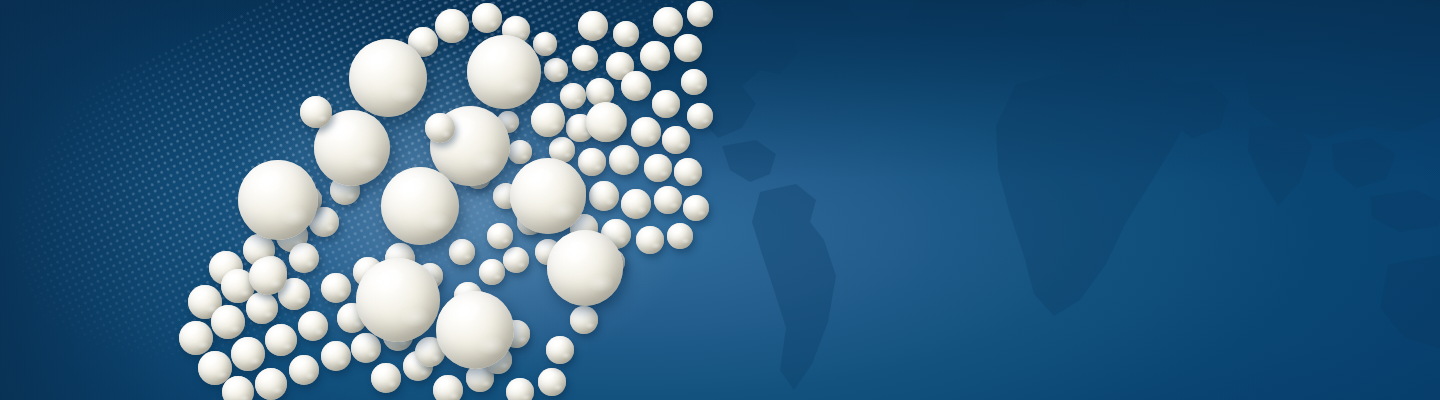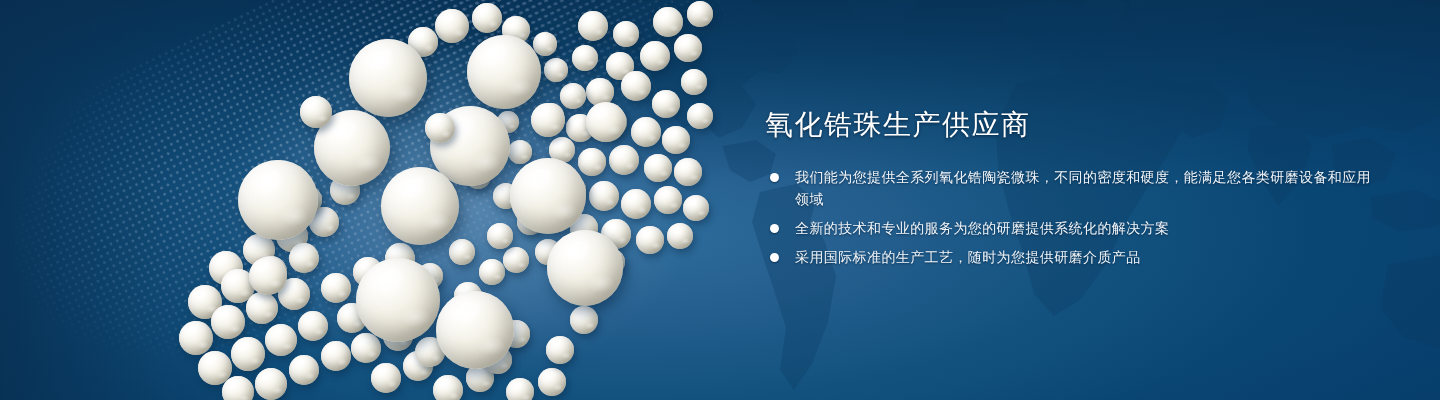--- a/index.html
+++ b/index.html
@@ -311,32 +311,14 @@
       <div class="bead" style="width: 78px; height: 78px; left: 436px; top: 291px; box-shadow: rgba(108, 106, 94, 0.4) -6px -9px 18px inset, rgba(255, 255, 255, 0.85) 7px 8px 18px inset, rgba(8, 38, 66, 0.42) 4px 7px 13px;"></div>
       <div class="bead" style="width: 76px; height: 76px; left: 547px; top: 230px; box-shadow: rgba(108, 106, 94, 0.4) -6px -9px 18px inset, rgba(255, 255, 255, 0.85) 7px 8px 18px inset, rgba(8, 38, 66, 0.42) 4px 7px 13px;"></div>
       <div class="bead" style="width: 80px; height: 80px; left: 238px; top: 160px; box-shadow: rgba(108, 106, 94, 0.4) -6px -9px 18px inset, rgba(255, 255, 255, 0.85) 7px 8px 18px inset, rgba(8, 38, 66, 0.42) 4px 7px 13px;"></div>
       <div class="bead" style="width: 40px; height: 40px; left: 586px; top: 102px;"></div>
       <div class="bead" style="width: 34px; height: 34px; left: 531px; top: 103px;"></div>
       <div class="bead" style="width: 30px; height: 30px; left: 425px; top: 113px;"></div>
       <div class="bead" style="width: 32px; height: 32px; left: 300px; top: 96px;"></div>
       <div class="bead" style="width: 38px; height: 38px; left: 249px; top: 257px;"></div>
     </div>
 
-  <div class="content">
-    <h1 class="title">氧化锆珠生产供应商</h1>
-
-    <ul class="bullets">
-      <li class="bullet">
-        <span class="dot"></span>
-        <span>我们能为您提供全系列氧化锆陶瓷微珠，不同的密度和硬度，能满足您各类研磨设备和应用领域</span>
-      </li>
-      <li class="bullet">
-        <span class="dot"></span>
-        <span>全新的技术和专业的服务为您的研磨提供系统化的解决方案</span>
-      </li>
-      <li class="bullet">
-        <span class="dot"></span>
-        <span>采用国际标准的生产工艺，随时为您提供研磨介质产品</span>
-      </li>
-    </ul>
-  </div>
 
 </div>
 
 </body></html>

